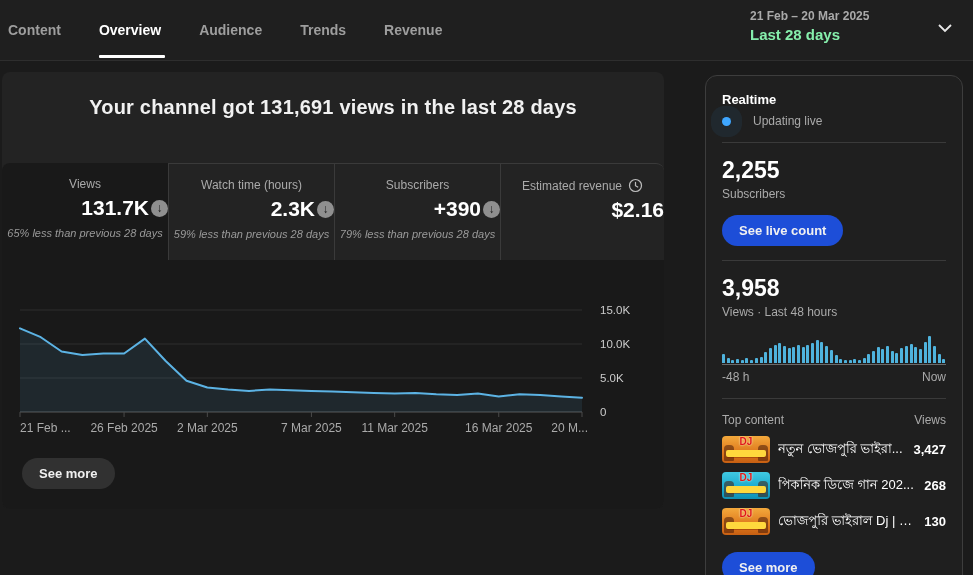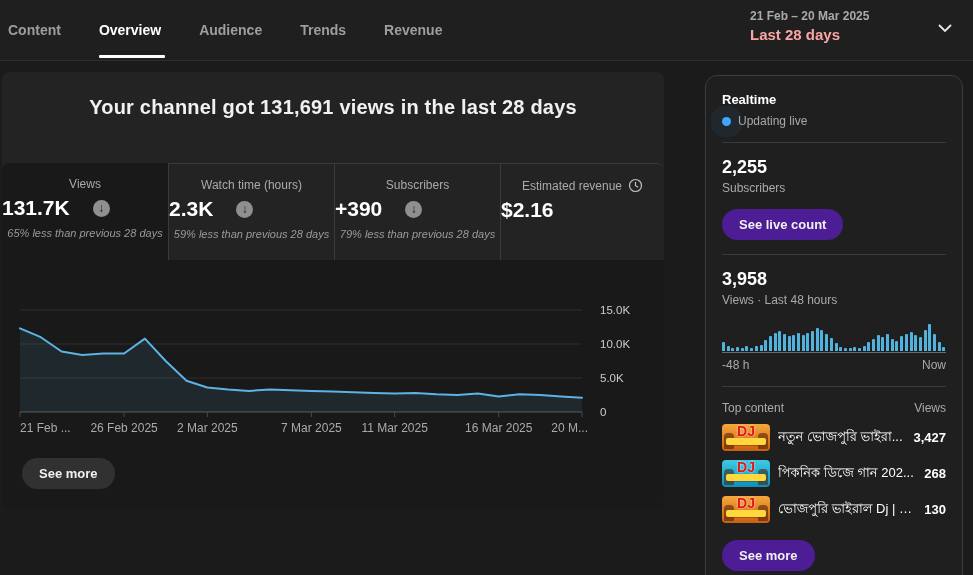--- a/index.html
+++ b/index.html
@@ -8,64 +8,64 @@
 
   
   .topnav { position:absolute; left:0; top:0; width:973px; height:61px; background:#1f1f1f; border-bottom:1px solid #2e2e2e; }
   .tabs { position:absolute; left:6px; top:0; height:60px; display:flex; align-items:stretch; }
   .tab { display:flex; align-items:center; padding:0 24px 0 0; margin-right:14px; font-size:14px; font-weight:bold; color:#9e9e9e; cursor:pointer; position:relative; }
   .tab:first-child { padding-left:2px; }
   .tab.active { color:#ffffff; }
   .tab.active::after { content:""; position:absolute; left:0; right:20px; bottom:2px; height:3px; background:#ffffff; border-radius:1px; }
   .datepicker { position:absolute; left:750px; top:9px; width:215px; cursor:pointer; }
   .datepicker .range { font-size:12px; font-weight:bold; color:#aaaaaa; }
-  .datepicker .preset { font-size:15px; font-weight:bold; color:#fca5a5; margin-top:3px; }
+  .datepicker .preset { font-size:15px; font-weight:bold; color:#86efac; margin-top:3px; }
   .chev { position:absolute; right:12px; top:14px; }
 
   
   .main-panel { position:absolute; left:2px; top:72px; width:662px; height:437px; background:#232323; border-radius:8px; }
   .headline { text-align:center; padding-top:24px; font-size:20px; font-weight:bold; color:#f1f1f1; letter-spacing:.2px; }
   .chart-card { position:absolute; left:0; top:91px; width:662px; height:346px; background:#191919; border-radius:8px; }
 
   .metric-row { display:grid; grid-template-columns:166px 166px 166px 164px; height:97px; }
   .mcard { text-align:center; padding-top:14px; cursor:pointer; }
   .mcard.unselected { background:#232323; border-top:1px solid #3a3a3a; border-left:1px solid #3a3a3a; }
   .mcard.revenue { border-top-right-radius:8px; }
   .mcard .mlabel { font-size:12px; color:#aaaaaa; display:flex; align-items:center; justify-content:center; gap:6px; }
-  .mcard .mvalue { margin-top:5px; font-size:21px; font-weight:bold; color:#ffffff; display:flex; align-items:center; justify-content:flex-start; gap:23px; }
+  .mcard .mvalue { margin-top:5px; font-size:21px; font-weight:bold; color:#ffffff; display:flex; align-items:center; justify-content:flex-end; gap:2px; }
   .mcard .mnote { margin-top:7px; font-size:11px; font-style:italic; color:#9a9a9a; }
   .trend-circle { width:17px; height:17px; border-radius:50%; background:#8f8f8f; color:#1a1a1a; font-size:12px; font-weight:bold; display:flex; align-items:center; justify-content:center; line-height:1; }
 
   .chart-wrap { position:absolute; left:0; top:137px; width:662px; height:142px; }
 
   .pill-btn { display:inline-flex; align-items:center; height:31px; padding:0 17px; border-radius:16px; background:#313131; color:#f1f1f1; font-size:13px; font-weight:bold; border:none; cursor:pointer; font-family:"Liberation Sans", sans-serif; }
   .main-see-more { position:absolute; left:20px; top:295px; }
 
   
   .sidebar { position:absolute; left:705px; top:75px; width:258px; height:520px; background:#1f1f1f; border:1px solid #3d3d3d; border-radius:12px; padding:16px; }
   .rt-title { font-size:13px; font-weight:bold; color:#ffffff; }
-  .live-row { display:flex; align-items:center; gap:7px; margin-top:7px;text-align:center; }
+  .live-row { display:flex; align-items:center; gap:22px; margin-top:7px;text-align:center; }
   .live-dot { width:9px; height:9px; border-radius:50%; background:#3ea6ff; box-shadow:0 0 0 11px rgba(62,166,255,0.07); }
   .live-text { font-size:12px; color:#aaaaaa; }
   .sb-divider { border:none; border-top:1px solid #3a3a3a; margin:14px 0; }
-  .big-num { font-size:18px; font-weight:bold; color:#ffffff; }
+  .big-num { font-size:23px; font-weight:bold; color:#ffffff; }
   .sub-label { font-size:12px; color:#aaaaaa; margin-top:3px; }
-  .sb-btn { margin-top:14px; background:#4c1d95; }
+  .sb-btn { margin-top:14px; background:#1d4ed8; }
   .rt-bars { margin-top:16px; height:30px; display:flex; align-items:flex-end; justify-content:space-between; border-bottom:1px solid #6a6a6a; padding-bottom:1px; }
   .rt-bar { width:3px; border-radius:1px 1px 0 0; }
   .axis-row { display:flex; justify-content:space-between; font-size:12px; color:#aaaaaa; margin-top:5px; }
   .tc-header { display:flex; justify-content:space-between; font-size:12px; color:#aaaaaa; margin-top:2px; }
   .tc-row { display:flex; align-items:center; margin-top:9px; cursor:pointer; }
   .tc-title { flex:1; margin:0 8px; font-size:13px; color:#ffffff; white-space:nowrap; overflow:hidden; text-overflow:ellipsis; }
   .tc-views { font-size:13px; color:#ffffff; font-weight:bold; }
 
   .thumb { width:48px; height:27px; border-radius:4px; position:relative; overflow:hidden; flex-shrink:0; }
   .thumb.dj-orange { background:linear-gradient(180deg,#f3a93c 0%,#e07d20 55%,#c75f12 100%); }
   .thumb.dj-cyan { background:linear-gradient(180deg,#41c9e2 0%,#18a8cc 60%,#0f90b5 100%); }
-  .thumb .dj-badge { position:absolute; top:0px; left:50%; transform:translateX(-50%); font-size:14px; font-weight:bold; color:#e01818; text-shadow:0 0 2px #ffe; line-height:1.1; }
+  .thumb .dj-badge { position:absolute; top:0px; left:50%; transform:translateX(-50%); font-size:10px; font-weight:bold; color:#e01818; text-shadow:0 0 2px #ffe; line-height:1.1; }
   .thumb .band { position:absolute; bottom:6px; left:4px; right:4px; height:7px; background:#ffd83d; border-radius:2px; box-shadow:0 1px 0 rgba(120,30,0,.4); }
   .thumb .fig { position:absolute; bottom:2px; width:10px; height:16px; background:rgba(70,25,10,.55); border-radius:4px 4px 1px 1px; }
   .thumb .fig.l { left:2px; } .thumb .fig.r { right:2px; }
 
   svg text { font-family:"Liberation Sans", sans-serif; }
 </style>
 </head>
 <body>
 
 <div class="topnav">

